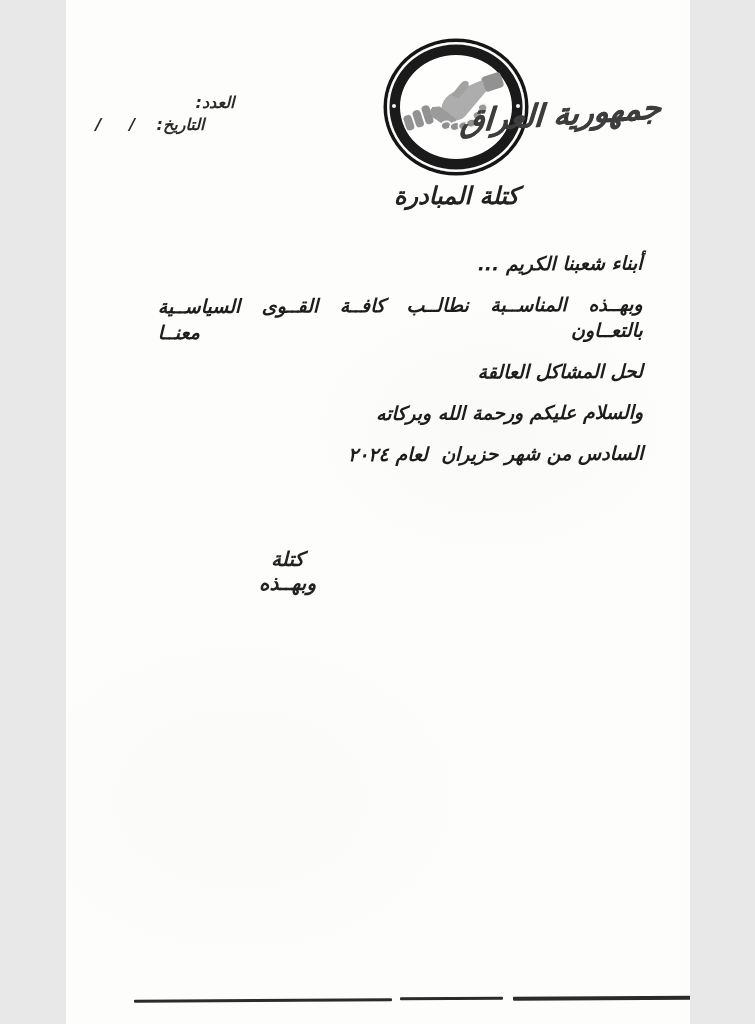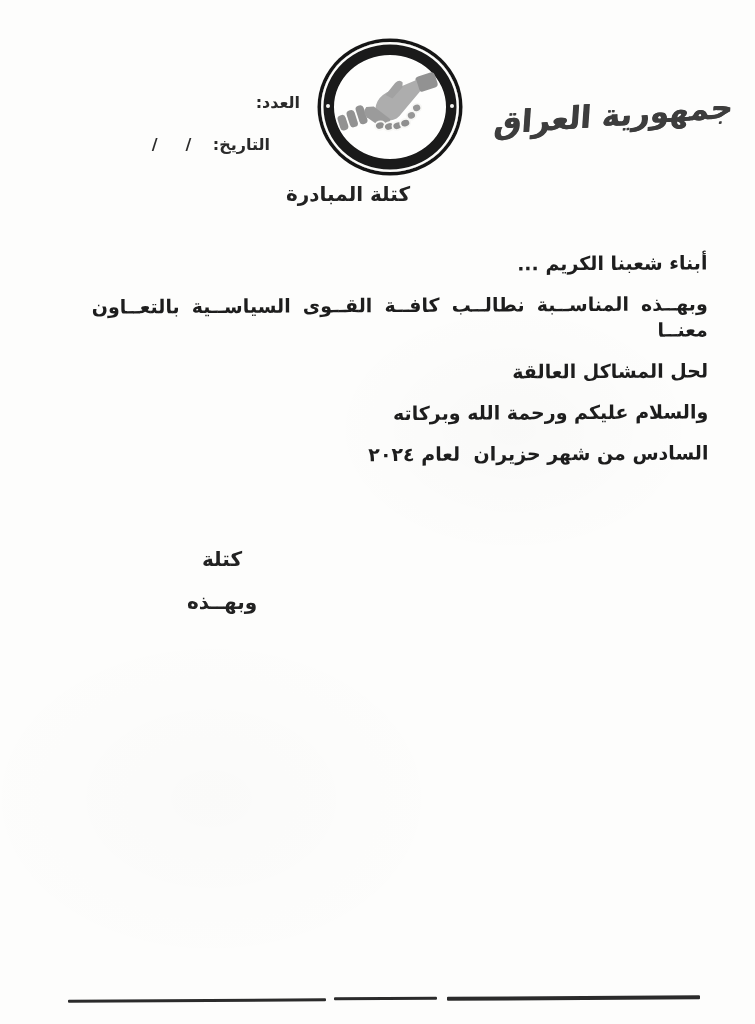--- a/index.html
+++ b/index.html
@@ -1,43 +1,44 @@
 <!DOCTYPE html>
 <html lang="ar" dir="rtl"><head>
 <meta charset="utf-8">
 <style>
   html, body { margin: 0; padding: 0; background: #e8e8e8; }
   * { box-sizing: border-box; font-family: "DejaVu Sans", sans-serif; }
 
   .page {
     position: relative;
-    width: 755px;
+    width: 624px;
     height: 1024px;
     margin: 0 auto;
     overflow: hidden;
     background:
       radial-gradient(ellipse 320px 220px at 68% 42%, rgba(0,0,0,0.015), transparent 60%),
       radial-gradient(ellipse 420px 300px at 28% 78%, rgba(0,0,0,0.012), transparent 60%),
       #fdfdfc;
     color: #1f1f1f;
+    font-style: italic;
   }
 
   
   .meta-block {
     position: absolute;
     top: 92px;
     right: 455px;
     direction: rtl;
     font-size: 16px;
     font-weight: bold;
     color: #2a2a2a;
     white-space: nowrap;
   }
   .meta-row { line-height: 22px; }
-  .meta-row.date-row { margin-right: 30px; margin-top: 20px; text-align: center; }
+  .meta-row.date-row { margin-right: 30px; margin-top: 0; text-align: center; }
   .slashes { margin-right: 16px; letter-spacing: 1px; }
 
   
   .logo {
     position: absolute;
     left: 321px;
     top: 42px;
     width: 138px;
     height: 130px;
     border-radius: 50%;
@@ -75,22 +76,22 @@
     white-space: nowrap;
   }
 
   
   .org-name {
     position: absolute;
     top: 182px;
     left: 286px;
     width: 210px;
     direction: rtl;
-    text-align: left;
-    font-size: 20px;
+    text-align: center;
+    font-size: 24px;
     font-weight: bold;
     color: #222;
   }
 
   
   .body-block {
     position: absolute;
     top: 251px;
     left: 92px;
     right: 47px;
@@ -115,21 +116,21 @@
     position: absolute;
     top: 547px;
     left: 168px;
     width: 108px;
     direction: rtl;
     text-align: center;
     font-size: 20px;
     font-weight: bold;
     color: #222;
   }
-  .signature .sig-line1 { margin-bottom: 19px; }
+  .signature .sig-line1 { }
 
   
   .footer-rule {
     position: absolute;
     height: 3px;
     background: #2b2b2b;
     border-radius: 1px;
     transform: rotate(-0.35deg);
   }
   .seg1 { top: 999px; left: 68px;  width: 258px; }

